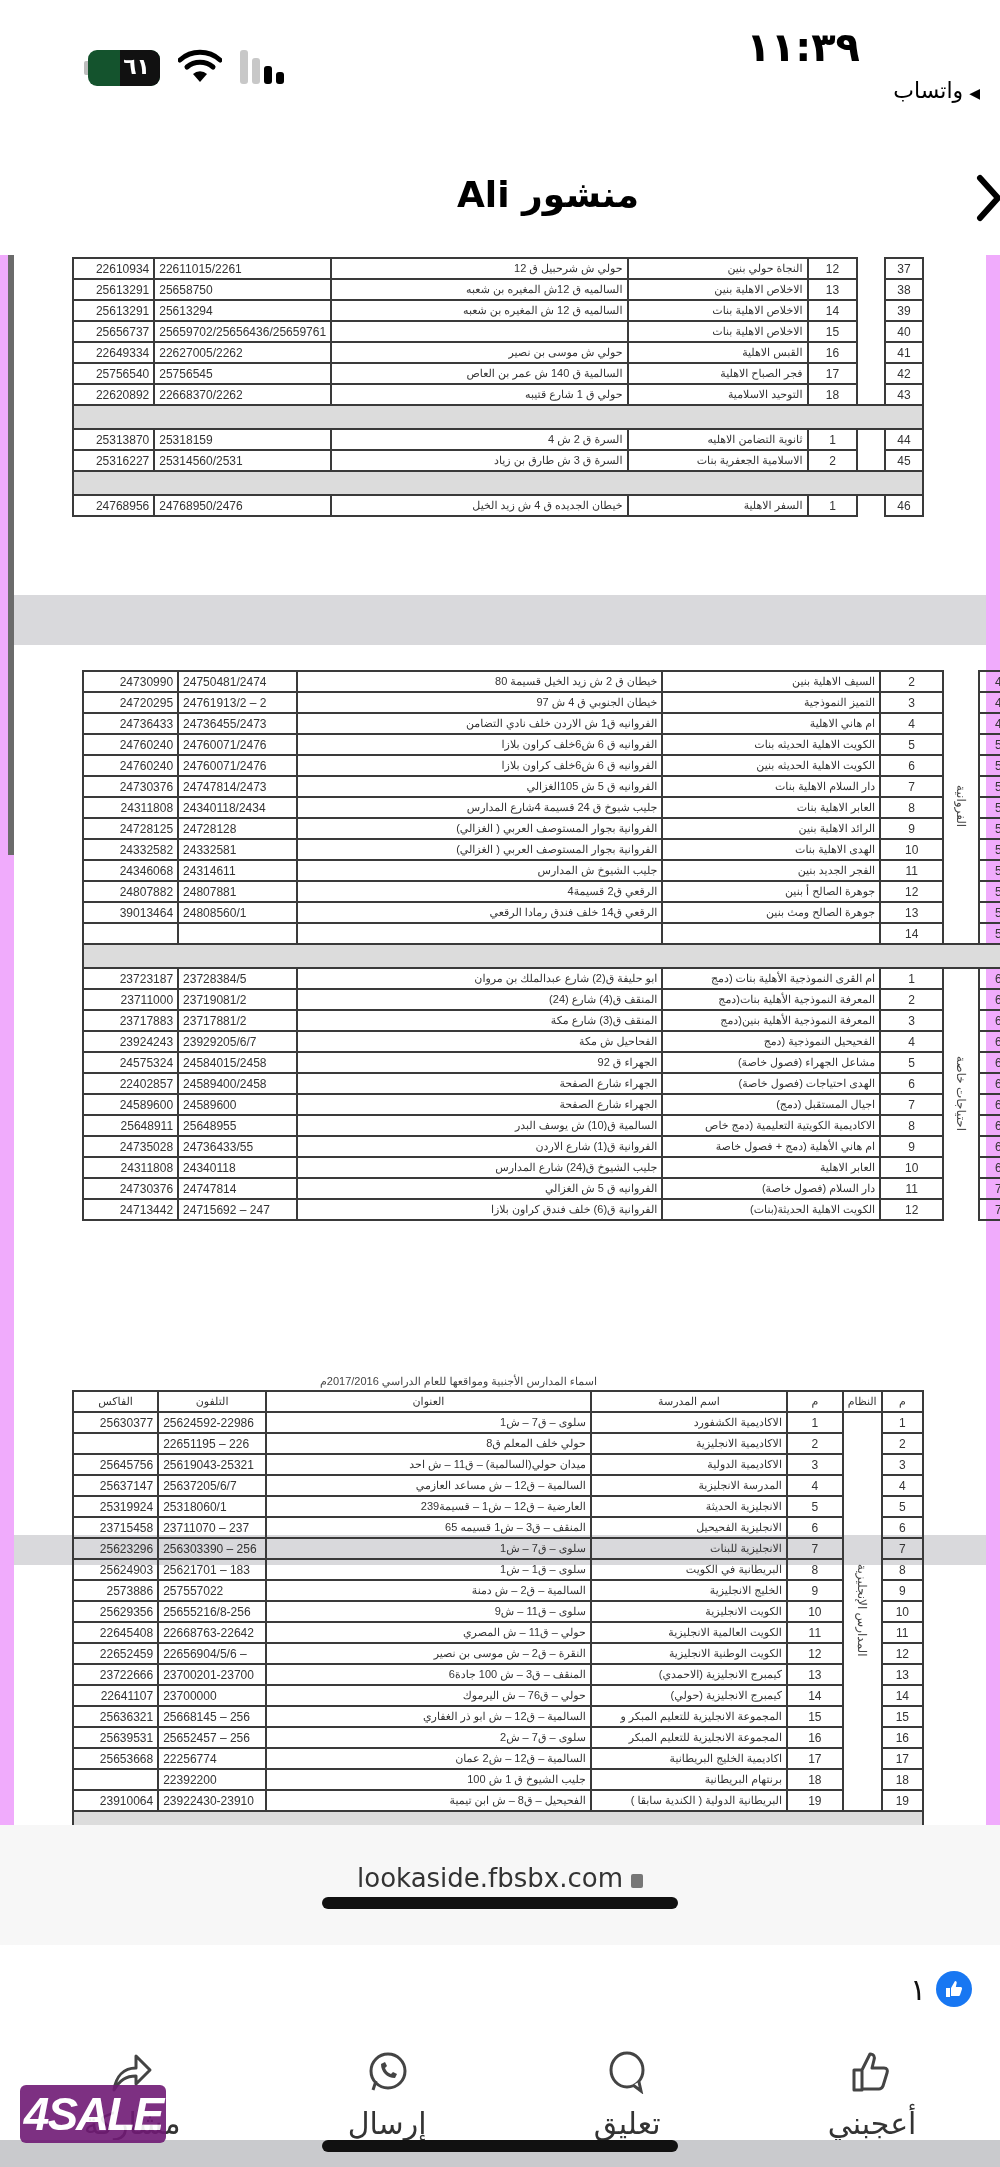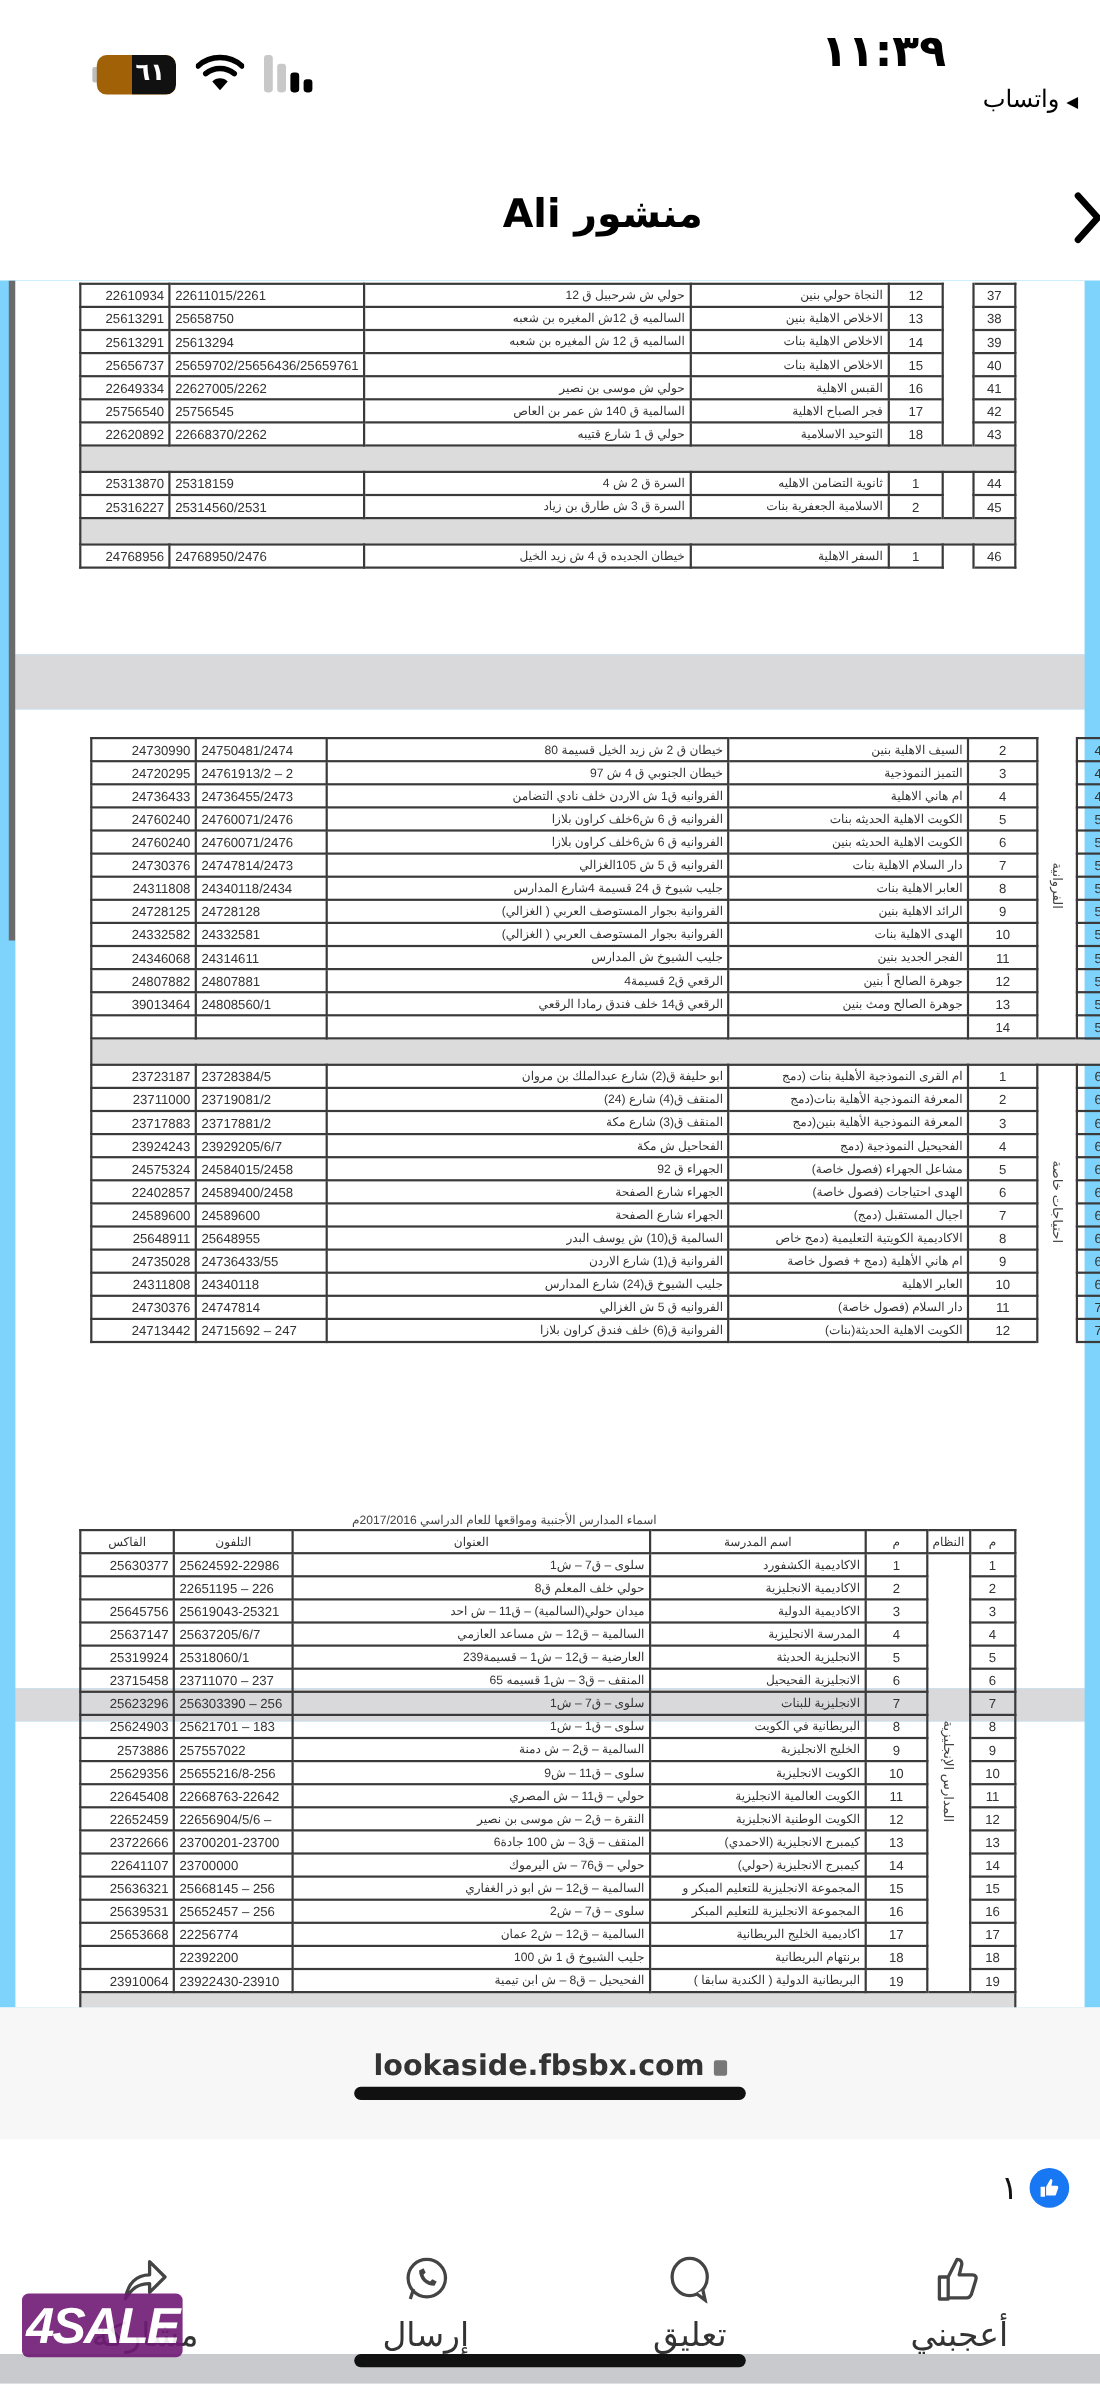--- a/index.html
+++ b/index.html
@@ -4,56 +4,56 @@
 <style>
   * { box-sizing: border-box; margin: 0; padding: 0; }
   html, body { width: 1000px; height: 2167px; background: #ffffff; overflow: hidden; }
   body { position: relative; font-family: "DejaVu Sans", sans-serif; color: #000; }
 
   
   .status-bar { position: absolute; top: 0; left: 0; width: 1000px; height: 120px; background: #fff; }
   .clock { position: absolute; right: 140px; top: 24px; font-size: 40px; font-weight: bold; letter-spacing: 1px; }
   .back-app { position: absolute; right: 20px; top: 78px; font-size: 22px; direction: rtl; }
   .back-app .tri { font-size: 14px; margin-left: 6px; }
-  .battery { position: absolute; left: 88px; top: 50px; width: 72px; height: 36px; border-radius: 9px; background: #a16207; overflow: hidden; }
+  .battery { position: absolute; left: 88px; top: 50px; width: 72px; height: 36px; border-radius: 9px; background: #14532d; overflow: hidden; }
   .battery .fill { position: absolute; right: 0; top: 0; width: 40px; height: 36px; background: #111; border-radius: 0 9px 9px 0; }
   .battery .num { position: absolute; right: 10px; top: 4px; color: #fff; font-weight: bold; font-size: 22px; }
   .battery-tip { position: absolute; left: 84px; top: 61px; width: 5px; height: 14px; background: #bdbdbd; border-radius: 2px 0 0 2px; }
   .wifi { position: absolute; left: 178px; top: 48px; width: 44px; height: 36px; }
   .signal { position: absolute; left: 240px; top: 50px; width: 56px; height: 34px; }
   .signal span { position: absolute; bottom: 0; width: 8px; border-radius: 3px; }
 
   
   .nav { position: absolute; top: 150px; left: 0; width: 1000px; height: 100px; background: #fff; margin-left: 48px; }
   .nav-title { position: absolute; left: 0; right: 0; top: 24px; text-align: center; font-size: 36px; font-weight: bold; direction: rtl; }
   .nav-back { position: absolute; right: 38px; top: 20px; width: 40px; height: 56px; }
 
   
-  .viewer { position: absolute; top: 255px; left: 0; width: 1000px; height: 1570px; background: #7dd3fc; overflow: hidden; }
+  .viewer { position: absolute; top: 255px; left: 0; width: 1000px; height: 1570px; background: #f0abfc; overflow: hidden; }
   .left-rail { position: absolute; left: 8px; top: 0; width: 6px; height: 600px; background: #6b6b6b; }
   .page { position: absolute; left: 14px; width: 972px; background: #fff; }
   .page-gap { position: absolute; left: 14px; width: 972px; background: #d9d9dc; }
 
   table.sheet { position: absolute; border-collapse: collapse; font-family: "Liberation Sans", sans-serif; color: #333; }
   table.sheet td { border: 2px solid #3a3a3a; height: 21px; padding: 0 4px; font-size: 12px; white-space: nowrap; overflow: hidden; }
   table.sheet td.fax, table.sheet td.tel { text-align: right; direction: ltr; }
   table.sheet td.fax { text-align: right; }
   table.sheet td.tel { text-align: left; }
   table.sheet td.addr { text-align: right; direction: rtl; font-size: 11px; }
   table.sheet td.name { text-align: right; direction: rtl; font-size: 11px; }
   table.sheet td.num { text-align: center; }
   table.sheet td.cat { border-top: none; border-bottom: none; text-align: center; font-size: 11px; }
   table.sheet tr.sep td { background: #dcdcdc; height: 24px; }
   table.sheet tr.head td { text-align: center; font-size: 11px; direction: rtl; }
   .vcat { writing-mode: vertical-rl; font-size: 12px; color: #444; }
   .sheet-title { position: absolute; font-size: 11px; direction: rtl; color: #444; font-family: "Liberation Sans", sans-serif; }
 
   
   .url-bar { position: absolute; top: 1825px; left: 0; width: 1000px; height: 120px; background: #f7f7f7; }
-  .url-text { position: absolute; left: 0; right: 0; top: 38px; text-align: center; font-size: 26px; color: #333; font-weight: bold; }
+  .url-text { position: absolute; left: 0; right: 0; top: 38px; text-align: center; font-size: 26px; color: #333; }
   .lock-icon { display: inline-block; width: 12px; height: 14px; background: #777; border-radius: 2px; margin-left: 8px; position: relative; top: 1px; }
   .home-indicator { position: absolute; left: 322px; width: 356px; height: 12px; background: #111; border-radius: 6px; }
 
   
   .reactions { position: absolute; top: 1945px; left: 0; width: 1000px; height: 210px; background: #fff; }
   .like-count { position: absolute; right: 28px; top: 26px; display: flex; align-items: center; direction: rtl; gap: 10px; }
   .like-badge { width: 36px; height: 36px; border-radius: 50%; background: #1877f2; display: flex; align-items: center; justify-content: center; }
   .like-num { font-size: 30px; color: #111; }
   .actions { position: absolute; top: 110px; left: 0; width: 1000px; height: 80px; display: flex; direction: rtl; justify-content: space-around; align-items: center; }
   .action { display: flex; align-items: center; gap: 12px; font-size: 30px; color: #333; direction: rtl; flex-direction: column; }

